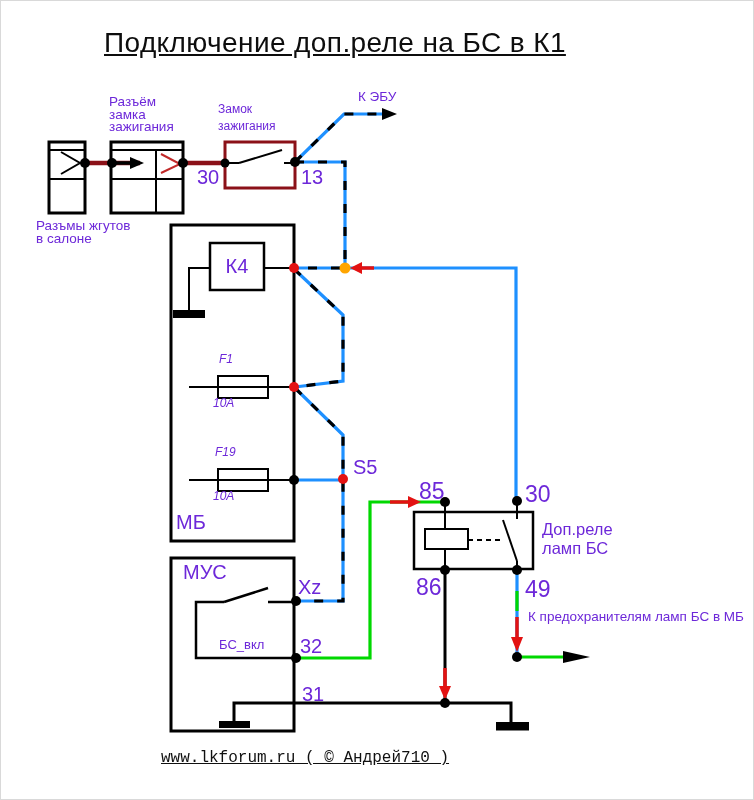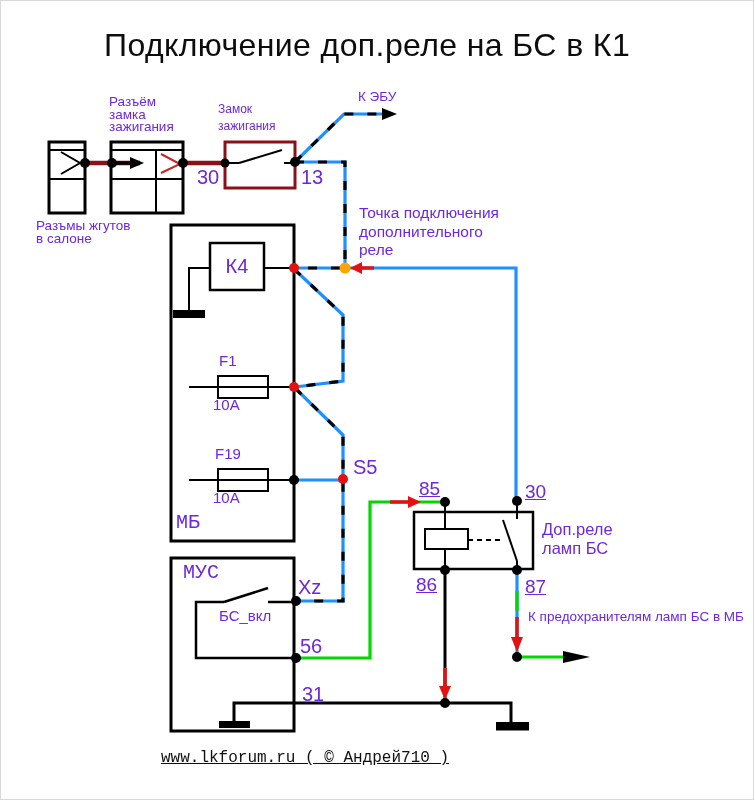--- a/index.html
+++ b/index.html
@@ -6,29 +6,29 @@
   .canvas{
     position:relative;width:754px;height:800px;background:#fff;
     border:1px solid #d9d9d9;box-sizing:border-box;overflow:hidden;
     font-family:"Liberation Sans",sans-serif;
   }
   .canvas svg{position:absolute;left:0;top:0;}
   .lbl{
     position:absolute;color:#6d28d9;white-space:pre-line;
     font-family:"Liberation Sans",sans-serif;line-height:1.08;
   }
-  .title{font-size:32px;letter-spacing:.4px;color:#0d0d0d;}
+  .title{font-size:28px;letter-spacing:.4px;color:#0d0d0d;text-decoration:underline;}
   .sm{font-size:13.5px;line-height:12.5px;}
   .md{font-size:15.5px;line-height:18.5px;}
   .lock{font-size:12px;line-height:17px;}
   .term{font-size:20px;}
-  .term19{font-size:19px;text-decoration:underline;}
-  .fuse{font-size:15px;}
-  .blk{font-size:20px;font-family:Liberation Mono, monospace;}
-  .sw{font-size:15px;}
+  .term19{font-size:23px;}
+  .fuse{font-size:12px;font-style:italic;}
+  .blk{font-size:20px;}
+  .sw{font-size:13px;margin-top:30px;}
   .relaylbl{font-size:16.5px;line-height:19px;}
   .tiny{font-size:13.5px;text-align:center;}
   .credit{font-size:16px;text-decoration:underline;color:#101010;font-family:Liberation Mono, monospace;}
   .k4c{width:54px;height:47px;display:flex;align-items:center;justify-content:center;font-size:20px;}
   .s-blue{stroke:var(--wire-blue);fill:none;}
   .s-bdash{stroke:var(--ink);fill:none;stroke-dasharray:9 14;}
   .s-green{stroke:var(--wire-green);fill:none;}
   .s-red{stroke:var(--accent-red);fill:none;}
   .s-dred{stroke:var(--wire-darkred);fill:none;}
   .s-ink{stroke:var(--ink);fill:none;}
@@ -198,41 +198,38 @@
 зажигания</div>
   <div class="lbl lock" style="left:217px;top:100px">Замок
 зажигания</div>
   <div class="lbl sm" style="left:35px;top:219px">Разъмы жгутов
 в салоне</div>
   <div class="lbl tiny" style="left:357px;top:89px">К ЭБУ</div>
 
   <div class="lbl term" style="left:196px;top:166px">30</div>
   <div class="lbl term" style="left:300px;top:166px">13</div>
 
-  <div class="lbl md" style="left:358px;top:203px">Точка подключения
-дополнительного
-реле</div>
 
   <div class="lbl k4c" style="left:209px;top:242px">К4</div>
 
   <div class="lbl fuse" style="left:218px;top:352px">F1</div>
   <div class="lbl fuse" style="left:212px;top:396px">10А</div>
   <div class="lbl fuse" style="left:214px;top:445px">F19</div>
   <div class="lbl fuse" style="left:212px;top:489px">10А</div>
 
   <div class="lbl term" style="left:352px;top:456px">S5</div>
   <div class="lbl blk" style="left:175px;top:511px">МБ</div>
   <div class="lbl blk" style="left:182px;top:561px">МУС</div>
   <div class="lbl term" style="left:297px;top:576px">Xz</div>
   <div class="lbl sw" style="left:218px;top:607px">БС_вкл</div>
-  <div class="lbl term" style="left:299px;top:635px">56</div>
+  <div class="lbl term" style="left:299px;top:635px">32</div>
   <div class="lbl term" style="left:301px;top:683px">31</div>
 
   <div class="lbl term19" style="left:418px;top:478px">85</div>
   <div class="lbl term19" style="left:524px;top:481px">30</div>
   <div class="lbl term19" style="left:415px;top:574px">86</div>
-  <div class="lbl term19" style="left:524px;top:576px">87</div>
+  <div class="lbl term19" style="left:524px;top:576px">49</div>
   <div class="lbl tiny" style="left:527px;top:609px">К предохранителям ламп БС в МБ</div>
   <div class="lbl relaylbl" style="left:541px;top:519px">Доп.реле
 ламп БС</div>
 
   <div class="lbl credit" style="left:160px;top:749px">www.lkforum.ru ( © Андрей710 )</div>
 </div>
 
 </body></html>

